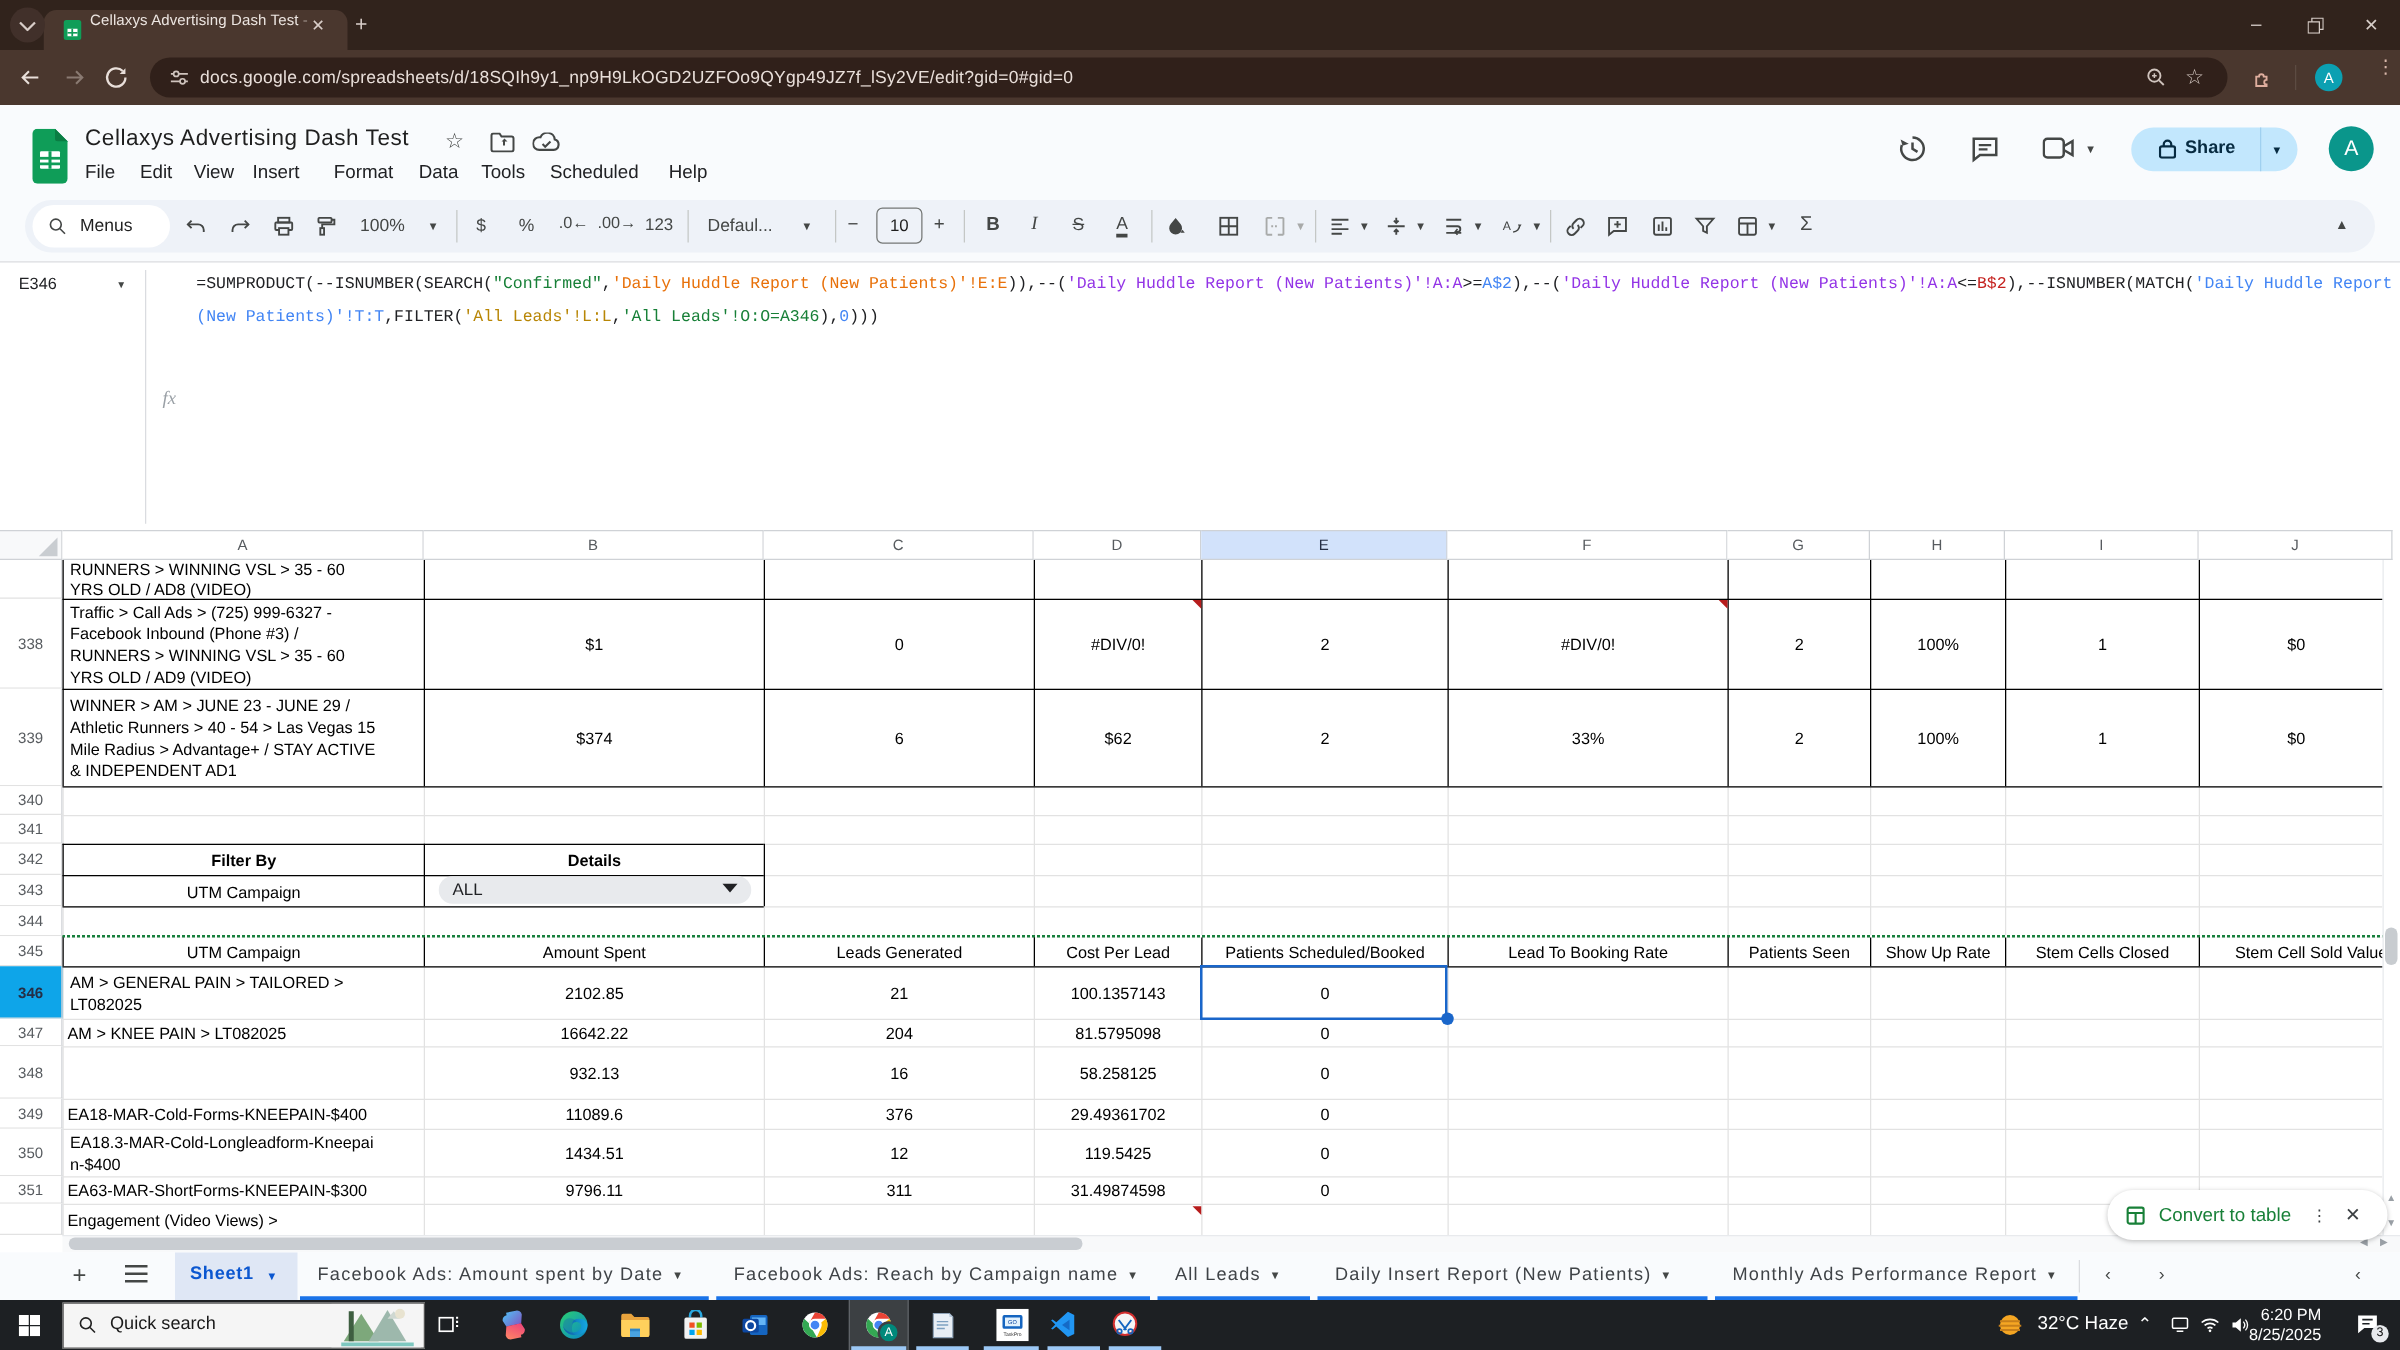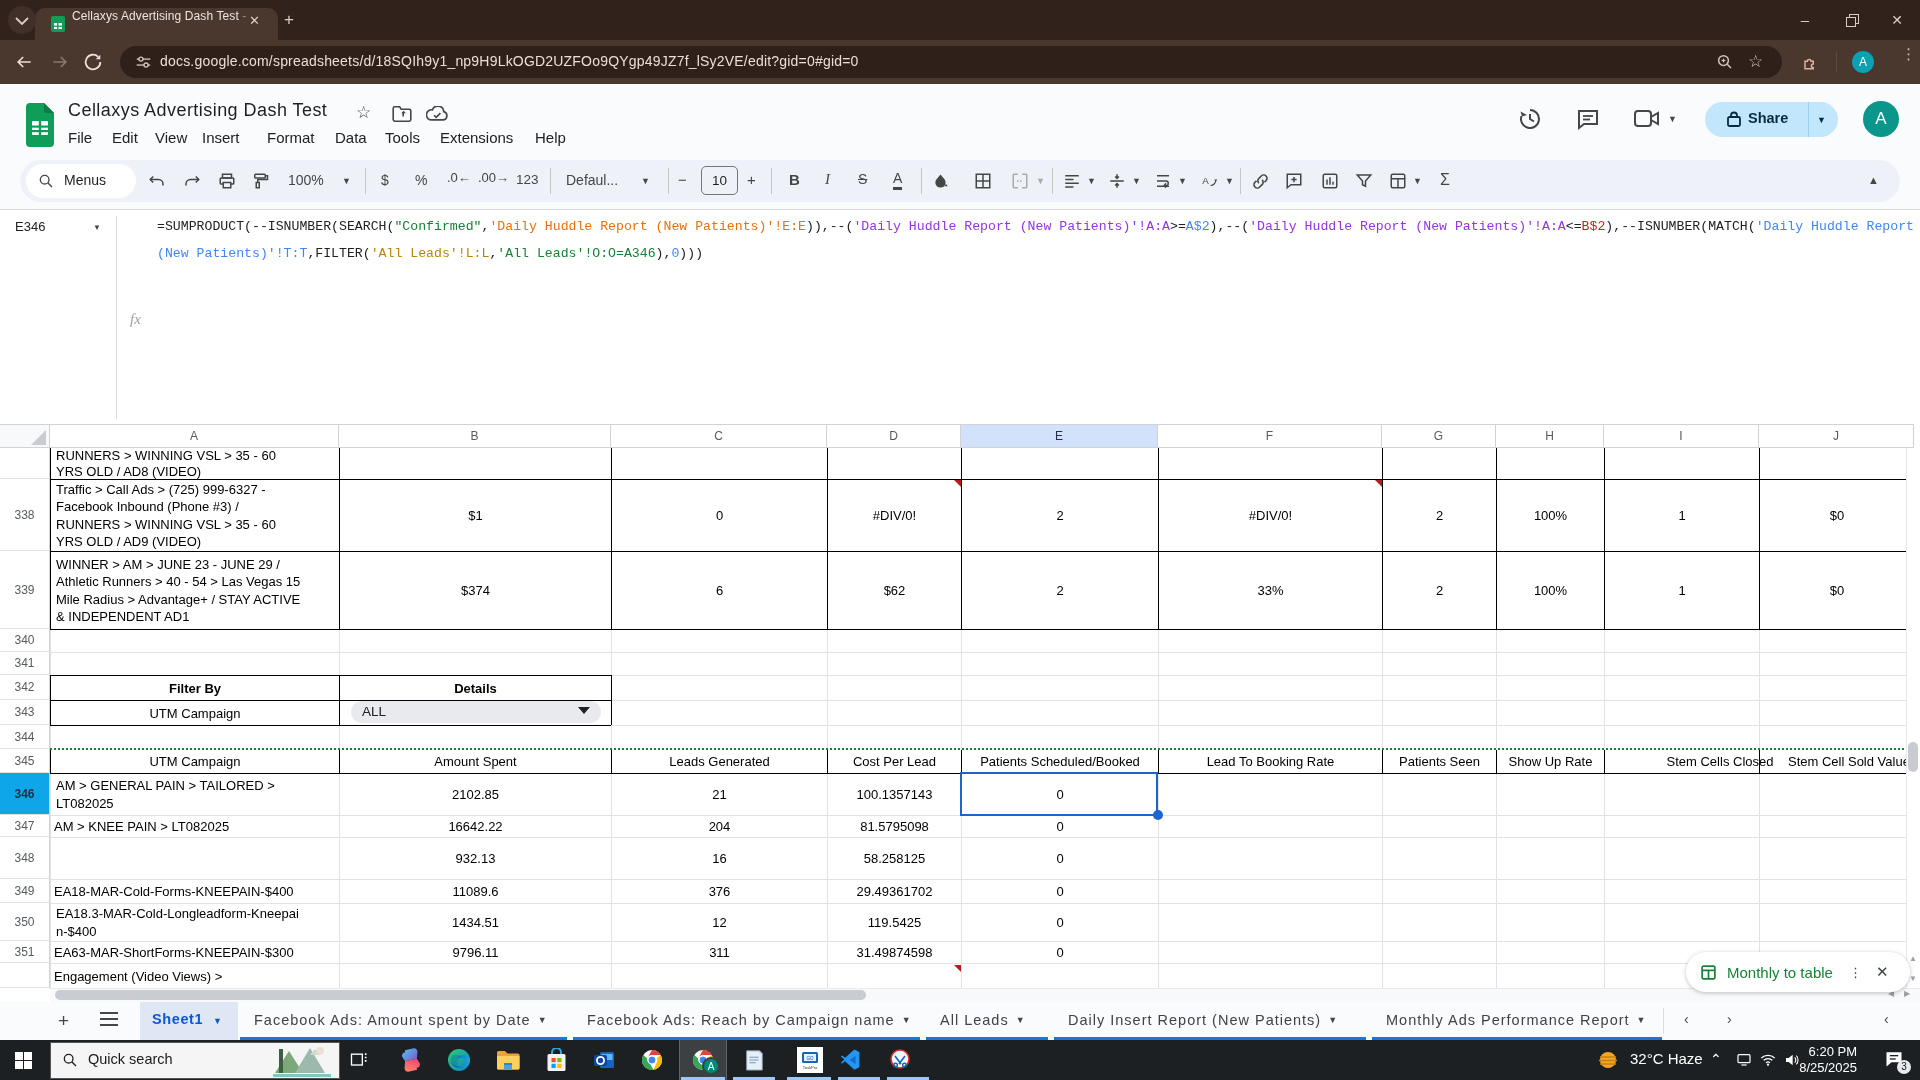--- a/index.html
+++ b/index.html
@@ -123,21 +123,21 @@
       <path fill="none" stroke="#444746" stroke-width="2" d="M7 16a6 6 0 1 1 .5-11.9A7 7 0 0 1 21 6.2 5 5 0 0 1 20 16z"></path>
       <path fill="none" stroke="#444746" stroke-width="2" d="M9.5 10.5l2.5 2.5 5-5"></path>
     </svg>
 <div class="menu" style="left:68px">File</div>
 <div class="menu" style="left:112px">Edit</div>
 <div class="menu" style="left:155px">View</div>
 <div class="menu" style="left:202px">Insert</div>
 <div class="menu" style="left:267px">Format</div>
 <div class="menu" style="left:335px">Data</div>
 <div class="menu" style="left:385px">Tools</div>
-<div class="menu" style="left:440px">Extensions</div>
+<div class="menu" style="left:440px">Scheduled</div>
 <div class="menu" style="left:535px">Help</div>
 <svg class="abs" style="left:1518px;top:107px" width="24" height="24" viewBox="0 0 24 24">
       <path fill="none" stroke="#444746" stroke-width="2" d="M12 3a9 9 0 1 1-8.5 6"></path>
       <path fill="#444746" d="M2.5 4.5l1.5 5 5-1.5z"></path>
       <path fill="none" stroke="#444746" stroke-width="2" d="M12 7v5l4 2.5"></path>
     </svg>
 <svg class="abs" style="left:1576px;top:107px" width="24" height="24" viewBox="0 0 24 24">
       <path fill="none" stroke="#444746" stroke-width="2" d="M3 4h18v13H8l-5 4z"></path>
       <g stroke="#444746" stroke-width="1.8">
         <line x1="7" y1="9" x2="17" y2="9"></line>
@@ -450,21 +450,21 @@
 <div class="bl" style="left:1914px;top:749px;width:1px;height:24px"></div>
 <div class="abs" style="left:50px;top:748px;width:1864px;height:2px;background:repeating-linear-gradient(90deg,#17803c 0 2px,#ffffff 2px 4px)"></div>
 <div class="cell ctr" style="left:51px;top:750px;width:288px;height:23px;">UTM Campaign</div>
 <div class="cell ctr" style="left:340px;top:750px;width:271px;height:23px;">Amount Spent</div>
 <div class="cell ctr" style="left:612px;top:750px;width:215px;height:23px;">Leads Generated</div>
 <div class="cell ctr" style="left:828px;top:750px;width:133px;height:23px;">Cost Per Lead</div>
 <div class="cell ctr" style="left:962px;top:750px;width:196px;height:23px;">Patients Scheduled/Booked</div>
 <div class="cell ctr" style="left:1159px;top:750px;width:223px;height:23px;">Lead To Booking Rate</div>
 <div class="cell ctr" style="left:1383px;top:750px;width:113px;height:23px;">Patients Seen</div>
 <div class="cell ctr" style="left:1497px;top:750px;width:107px;height:23px;">Show Up Rate</div>
-<div class="cell ctr" style="left:1643px;top:750px;width:154px;height:23px;">Stem Cells Closed</div>
+<div class="cell ctr" style="left:1605px;top:750px;width:154px;height:23px;">Stem Cells Closed</div>
 <div class="cell ctr" style="left:1760px;top:750px;width:154px;height:23px;justify-content:flex-start;padding-left:28px;white-space:nowrap">Stem Cell Sold Value</div>
 <div class="cell lft" style="left:51px;top:774px;width:288px;height:41px;">
       <div style="line-height:18px;padding-left:2px">AM &gt; GENERAL PAIN &gt; TAILORED &gt;<br>LT082025</div>
     </div>
 <div class="cell ctr" style="left:340px;top:774px;width:271px;height:41px;">2102.85</div>
 <div class="cell ctr" style="left:612px;top:774px;width:215px;height:41px;">21</div>
 <div class="cell ctr" style="left:828px;top:774px;width:133px;height:41px;">100.1357143</div>
 <div class="cell ctr" style="left:962px;top:774px;width:196px;height:41px;">0</div>
 <div class="cell lft" style="left:51px;top:816px;width:288px;height:21px;">AM &gt; KNEE PAIN &gt; LT082025</div>
 <div class="cell ctr" style="left:340px;top:816px;width:271px;height:21px;">16642.22</div>
@@ -505,21 +505,21 @@
 <div class="abs" style="left:1909px;top:954px;font-size:8px;color:#9aa0a6">▲</div>
 <div class="abs" style="left:1909px;top:974px;font-size:8px;color:#9aa0a6">▼</div>
 <div class="toast">
       <svg style="margin-left:14px" width="17" height="17" viewBox="0 0 24 24">
         <g fill="none" stroke="#188038" stroke-width="2.4">
           <rect x="3" y="3" width="18" height="18" rx="2"></rect>
           <line x1="3" y1="9" x2="21" y2="9"></line>
           <line x1="12" y1="9" x2="12" y2="21"></line>
         </g>
       </svg>
-      <span style="margin-left:10px;font-size:15px;color:#188038;font-weight:500">Monthly to table</span>
+      <span style="margin-left:10px;font-size:15px;color:#188038;font-weight:500">Convert to table</span>
       <span style="margin-left:16px;color:#3c4043;font-size:13px;letter-spacing:0">⋮</span>
       <span style="margin-left:14px;color:#3c4043;font-size:15px">✕</span>
     </div>
 <div id="shbar"></div>
 <div class="abs" style="left:58px;top:1010px;font-size:19px;color:#444746;font-weight:300">+</div>
 <div class="abs" style="left:100px;top:1012px;color:#444746">
       <div style="width:18px;height:2px;background:#444746;margin-bottom:4px"></div>
       <div style="width:18px;height:2px;background:#444746;margin-bottom:4px"></div>
       <div style="width:18px;height:2px;background:#444746"></div>
     </div>

